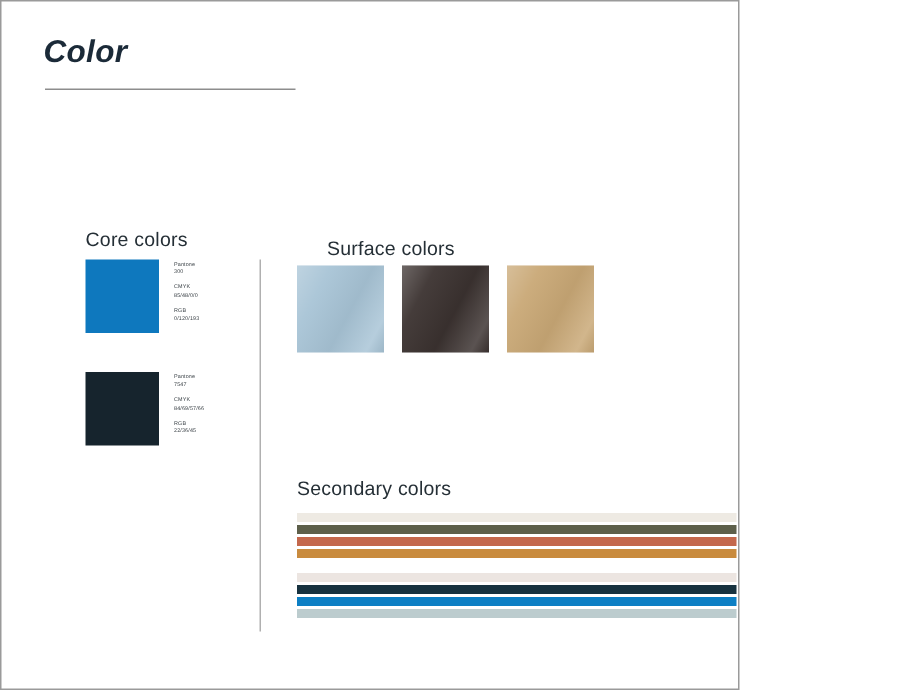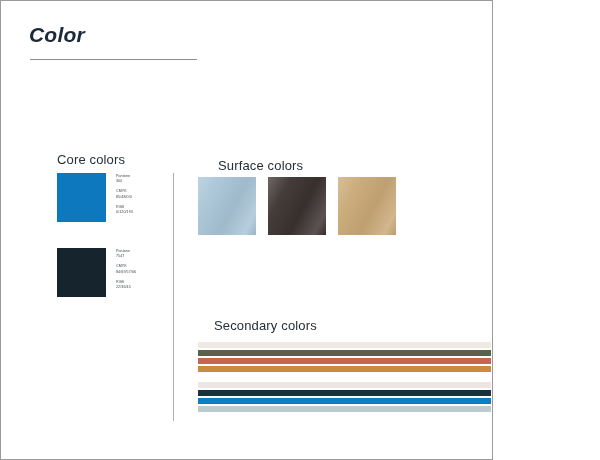--- a/index.html
+++ b/index.html
@@ -55,21 +55,21 @@
   
   .section-heading {
     position: absolute;
     font-size: 13px;
     color: #252f36;
     letter-spacing: 0.15px;
     white-space: nowrap;
   }
   #core-heading    { left: 56px;  top: 151px; }
   #surface-heading { left: 197px; top: 157px; margin-left: 20px; }
-  #secondary-heading { left: 197px; top: 317px; margin-left: 16px; }
+  #secondary-heading { left: 197px; top: 317px; }
 
   
   .core-row {
     position: absolute;
     left: 56px;
     display: flex;
     align-items: flex-start;
   }
   #core-row-0 { top: 172px; }
   #core-row-1 { top: 247px; }

